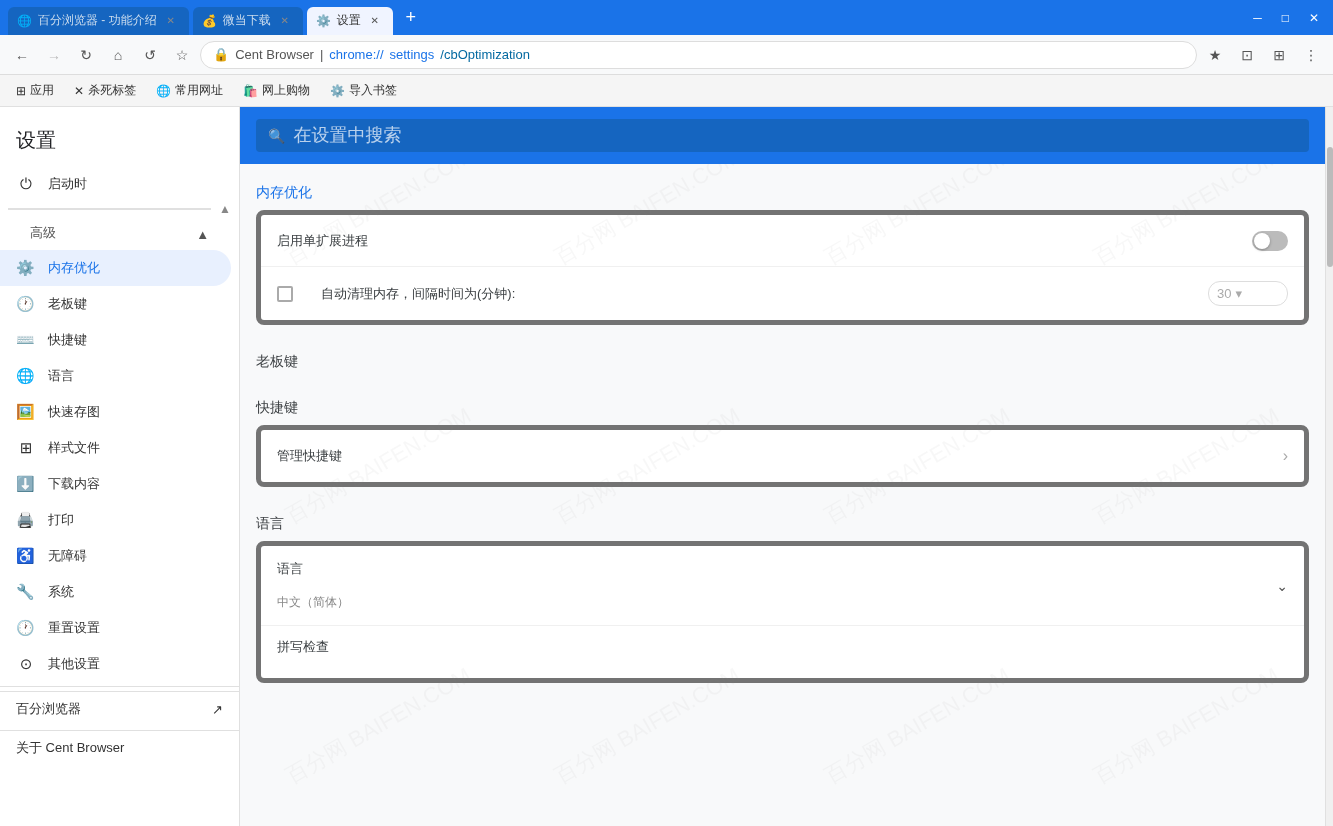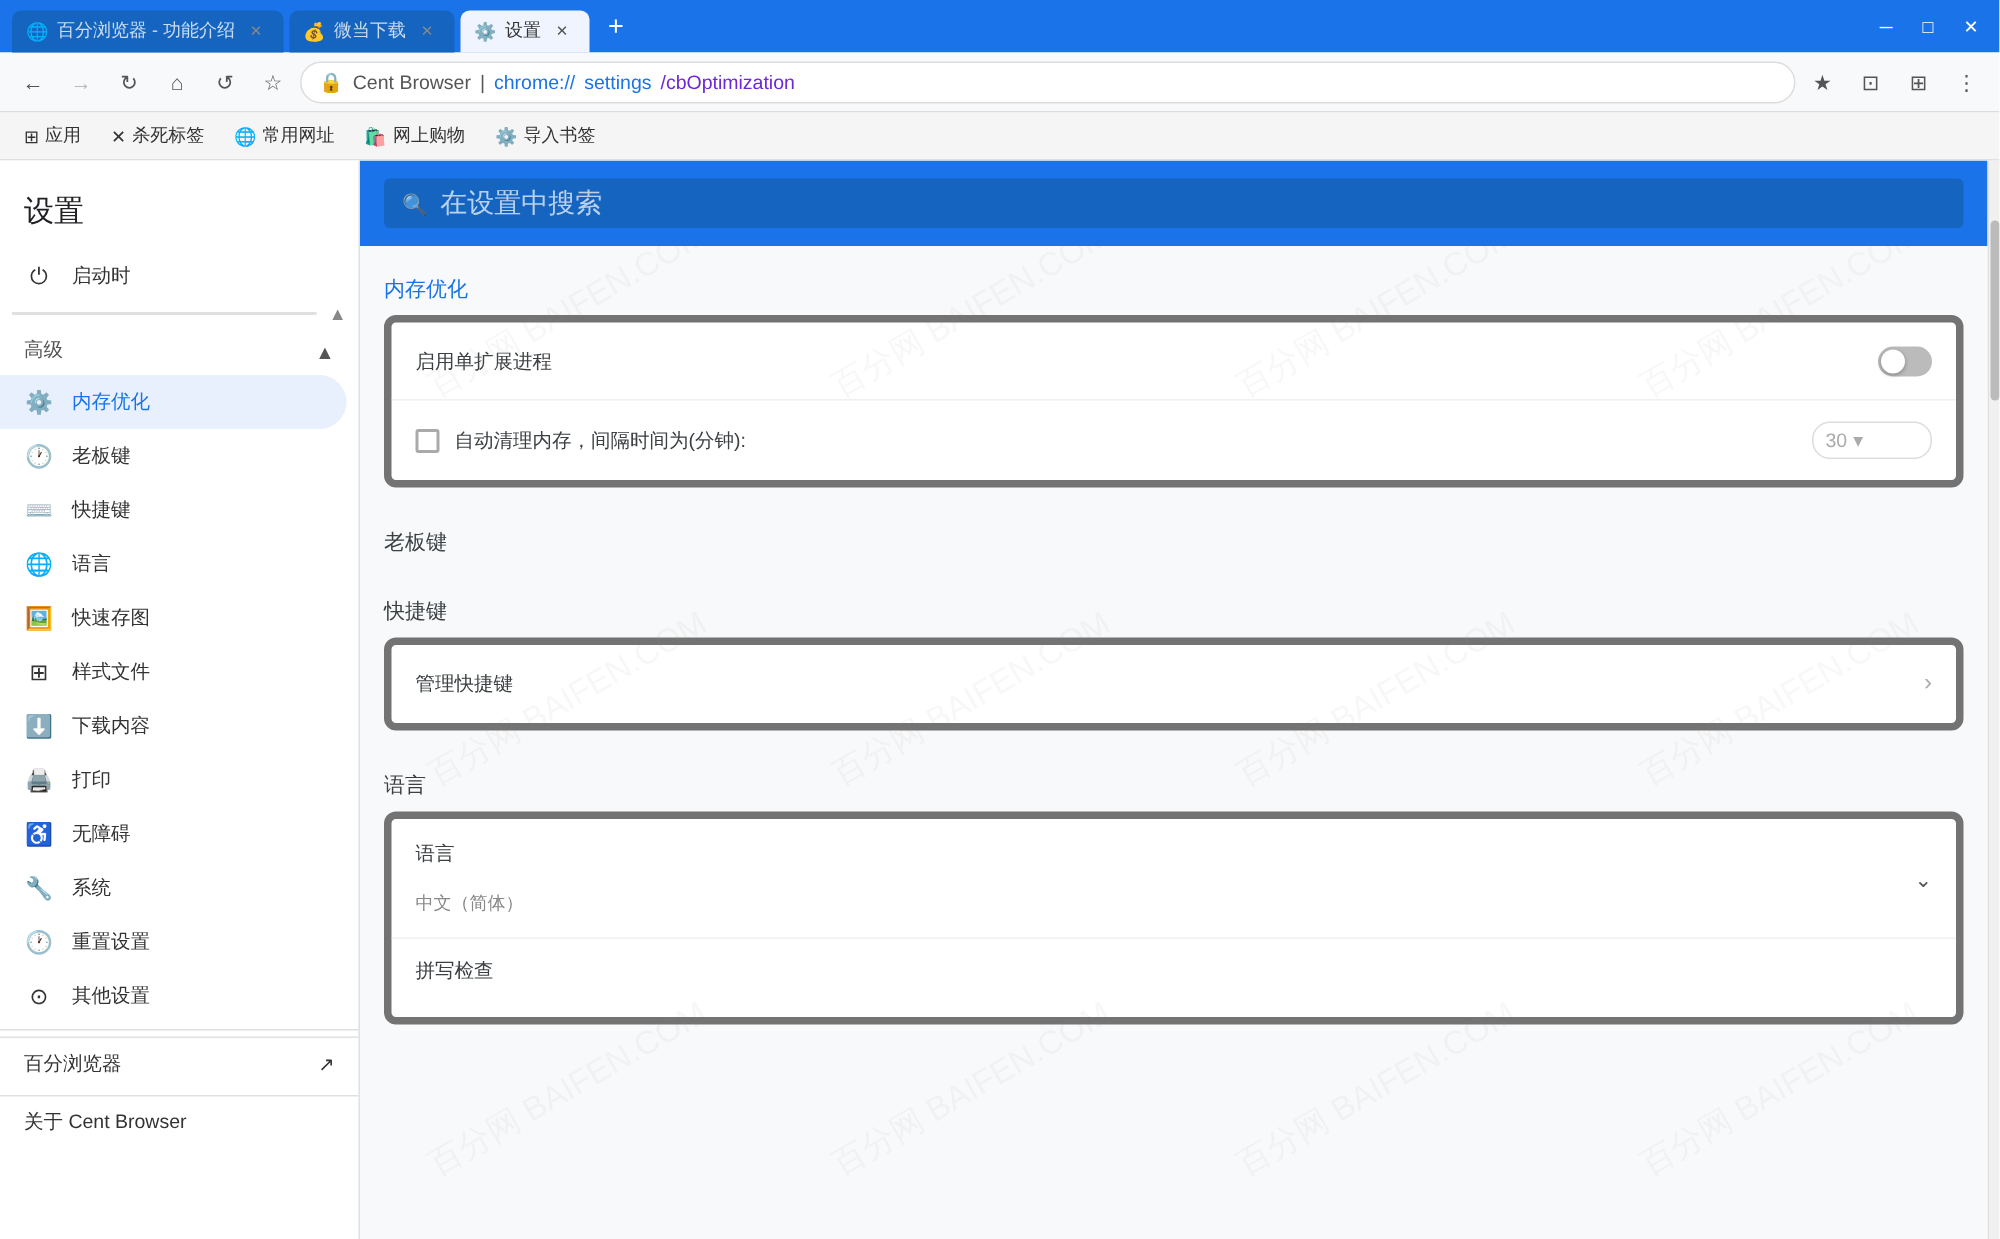--- a/index.html
+++ b/index.html
@@ -109,21 +109,21 @@
       border: 1px solid #ddd;
       border-radius: 20px;
       padding: 0 12px;
       height: 28px;
       font-size: 13px;
       color: #333;
       gap: 6px;
     }
     .address-text { color: #555; }
     .address-highlight { color: #1a73e8; }
-    .address-rest { color: #6d28d9; }
+    .address-rest { color: #0369a1; }
     .addressbar-right {
       display: flex;
       gap: 4px;
       align-items: center;
     }
 
     
     .bookmarks-bar {
       height: 32px;
       background: #f5f5f5;
@@ -180,21 +180,21 @@
       background: #e8f0fe;
       border-radius: 0 20px 20px 0;
       margin-right: 8px;
     }
     .sidebar-item .icon {
       width: 20px;
       text-align: center;
       font-size: 15px;
     }
     .sidebar-section {
-      padding: 8px 16px;
+      padding: 8px 30px;
       font-size: 13px;
       color: #555;
       display: flex;
       align-items: flex-end;
       justify-content: space-between;
       cursor: pointer;
     }
     .sidebar-divider {
       height: 1px;
       background: #e0e0e0;
@@ -275,21 +275,21 @@
     }
     .settings-row:last-child { border-bottom: none; }
     .settings-row-label {
       flex: 1;
       font-size: 13px;
       color: #3c4043;
     }
     .settings-row-label.with-checkbox {
       display: flex;
       align-items: center;
-      gap: 10px;
+      gap: 28px;
     }
 
     
     .toggle {
       width: 36px;
       height: 20px;
       border-radius: 10px;
       position: relative;
       cursor: pointer;
       transition: background 0.2s;

